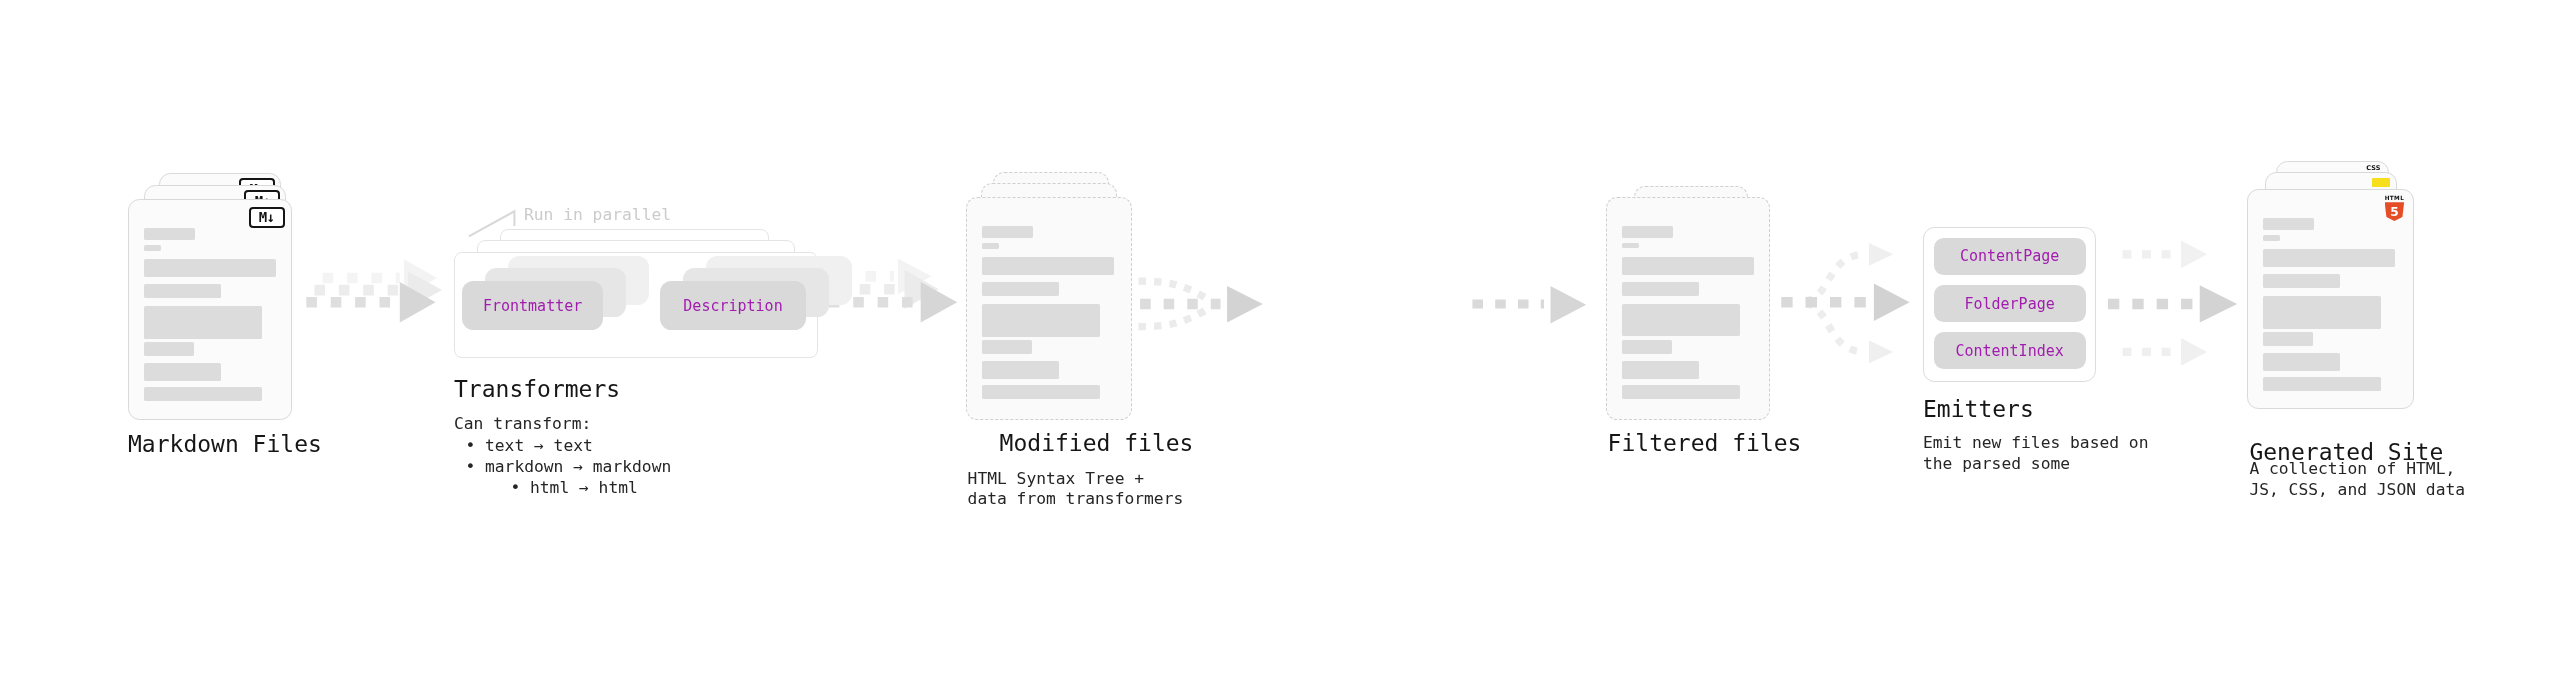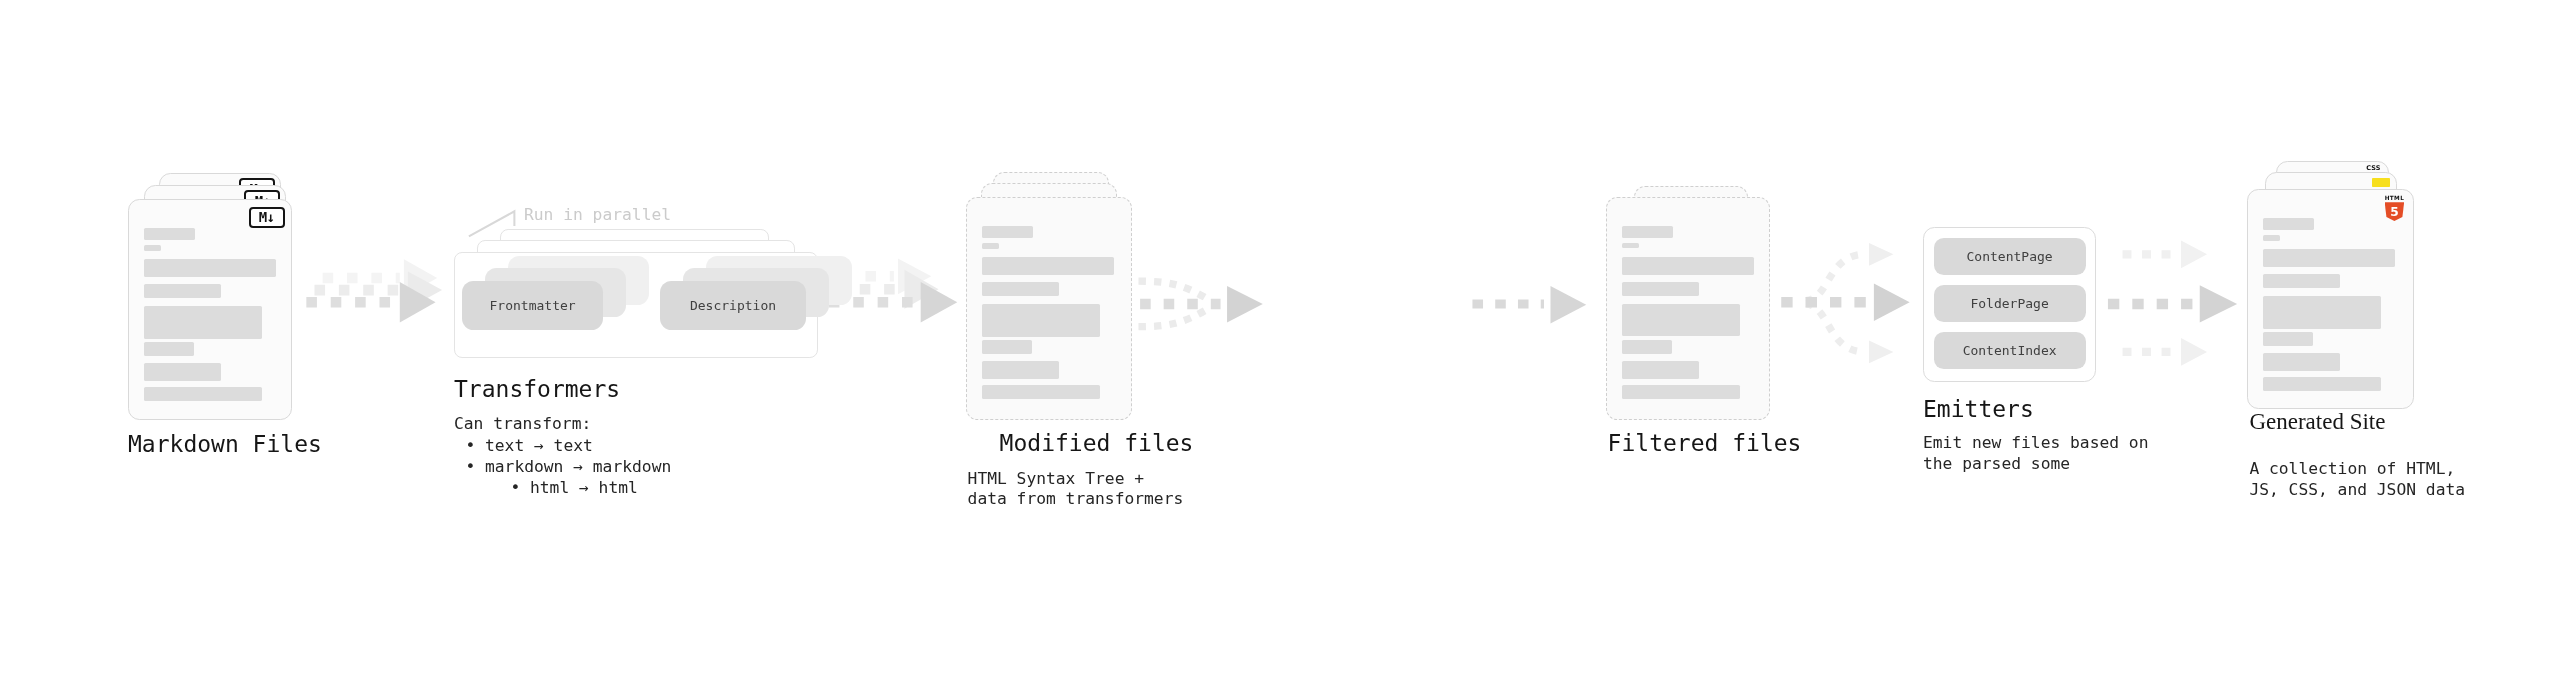--- a/index.html
+++ b/index.html
@@ -15,21 +15,21 @@
   .card { position:absolute; border-radius:11.4px; }
   .solid-card { background:#fbfbfb; border:1.6px solid #d9d9d9; }
   .dashed-card { background:#fafafa; border:1.6px dashed #cfcfcf; }
   .white-card { background:#ffffff; border:1.6px solid #dcdcdc; border-radius:9.8px; }
   .tbox { position:absolute; background:#ffffff; border:1.6px solid #e4e4e4; border-radius:8.1px; }
   .bars { position:absolute; left:0; top:0; right:0; bottom:0; overflow:hidden; }
   .bar { position:absolute; background:#dcdcdc; border-radius:1.6px; }
   .pill {
     position:absolute; background:#d9d9d9; border-radius:11.4px;
     display:flex; align-items:center; justify-content:center;
-    font-size:13px; color:#404040; white-space:nowrap;
+    font-size:15px; color:#a21caf; white-space:nowrap;
   }
   .pill-echo1 { background:#e6e6e6; }
   .pill-echo2 { background:#f0f0f0; }
   .stage-title { position:absolute; font-size:23px; font-weight:500; white-space:nowrap; color:#161616; }
   .stage-sub { position:absolute; font-size:16.3px; color:#252525; white-space:nowrap; }
   .annotation { position:absolute; font-size:16.3px; color:#cbcbcb; white-space:nowrap; }
   .md-badge {
     position:absolute; width:36px; height:21px; background:#ffffff;
     border:2.4px solid #141414; border-radius:4.1px;
     display:flex; align-items:center; justify-content:center;
@@ -244,19 +244,19 @@
           <div class="bar" style="left: 15.4px; top: 28px; width: 51px; height: 12.2px;"></div>
           <div class="bar" style="left: 15.4px; top: 45px; width: 17px; height: 5.7px;"></div>
           <div class="bar" style="left: 15.4px; top: 59px; width: 132px; height: 18px;"></div>
           <div class="bar" style="left: 15.4px; top: 84px; width: 77px; height: 14px;"></div>
           <div class="bar" style="left: 15.4px; top: 106px; width: 118px; height: 32.5px;"></div>
           <div class="bar" style="left: 15.4px; top: 142px; width: 50px; height: 14px;"></div>
           <div class="bar" style="left: 15.4px; top: 163px; width: 77px; height: 18px;"></div>
           <div class="bar" style="left: 15.4px; top: 187px; width: 118px; height: 14px;"></div>
         </div>
     </div>
-    <div class="stage-title" style="left:2.4px; top:248px;font-family:Liberation Serif, serif;">Generated Site</div>
+    <div class="stage-title" style="left:2.4px; top:278px;">Generated Site</div>
     <div class="stage-sub" style="left:2.4px; top:298px;">A collection of HTML,</div>
     <div class="stage-sub" style="left:2.4px; top:319px;">JS, CSS, and JSON data</div>
   </div>
 
 </div>
 
 
 </body></html>

